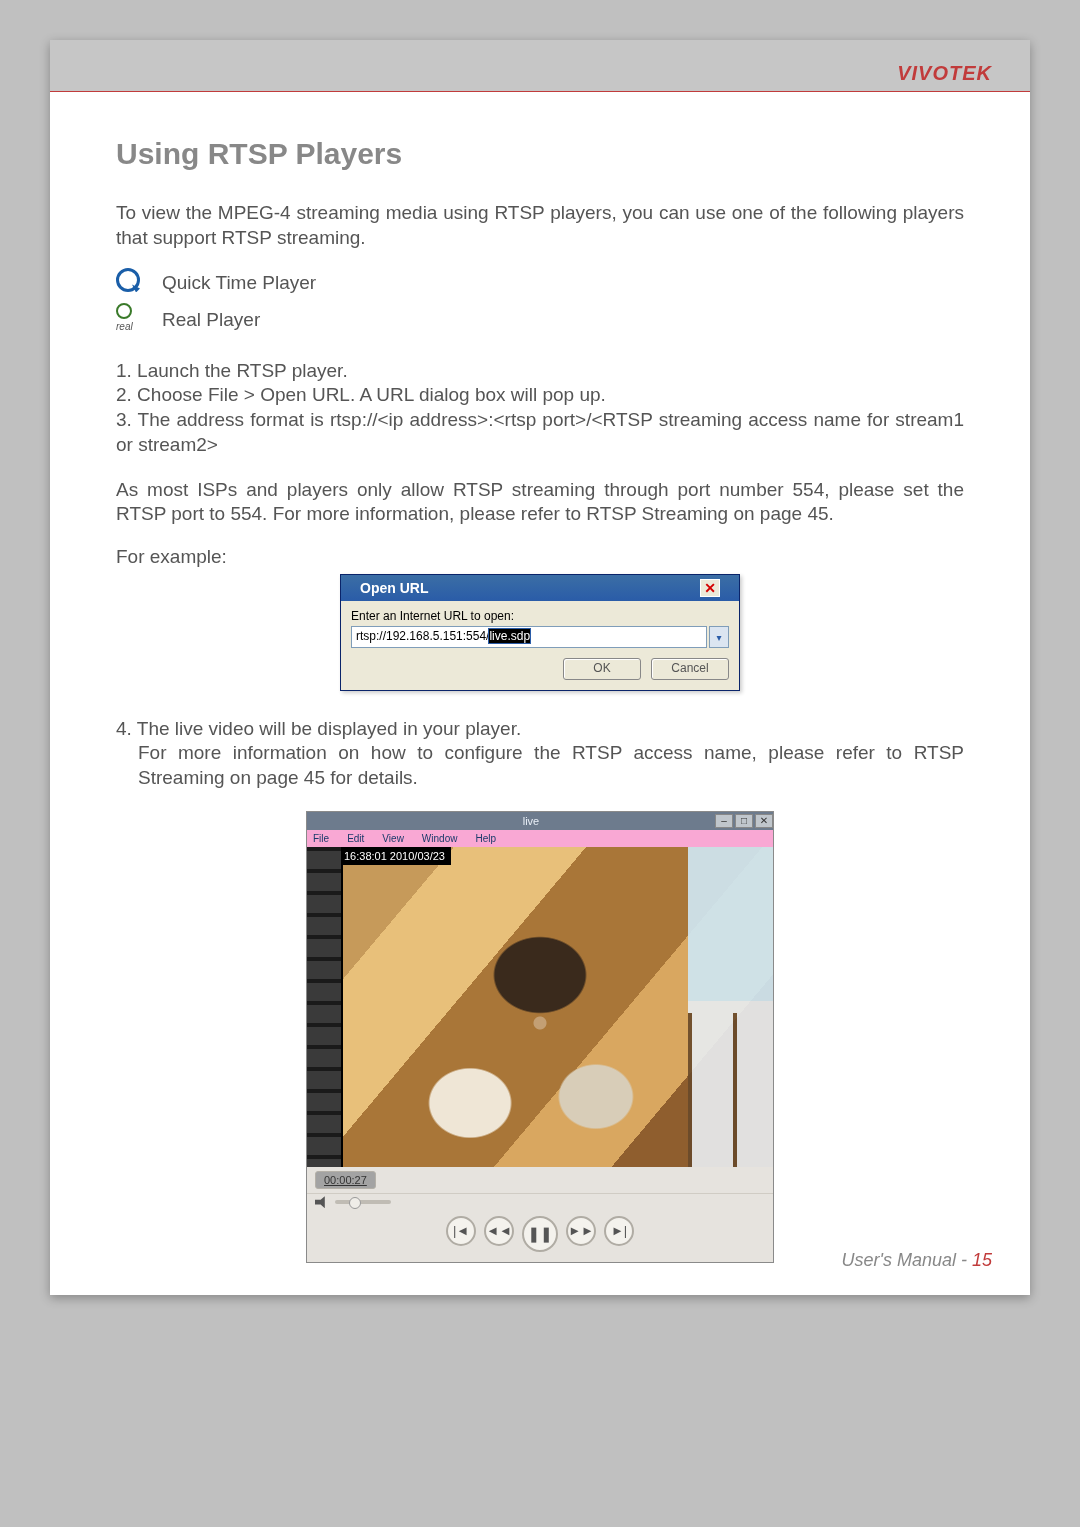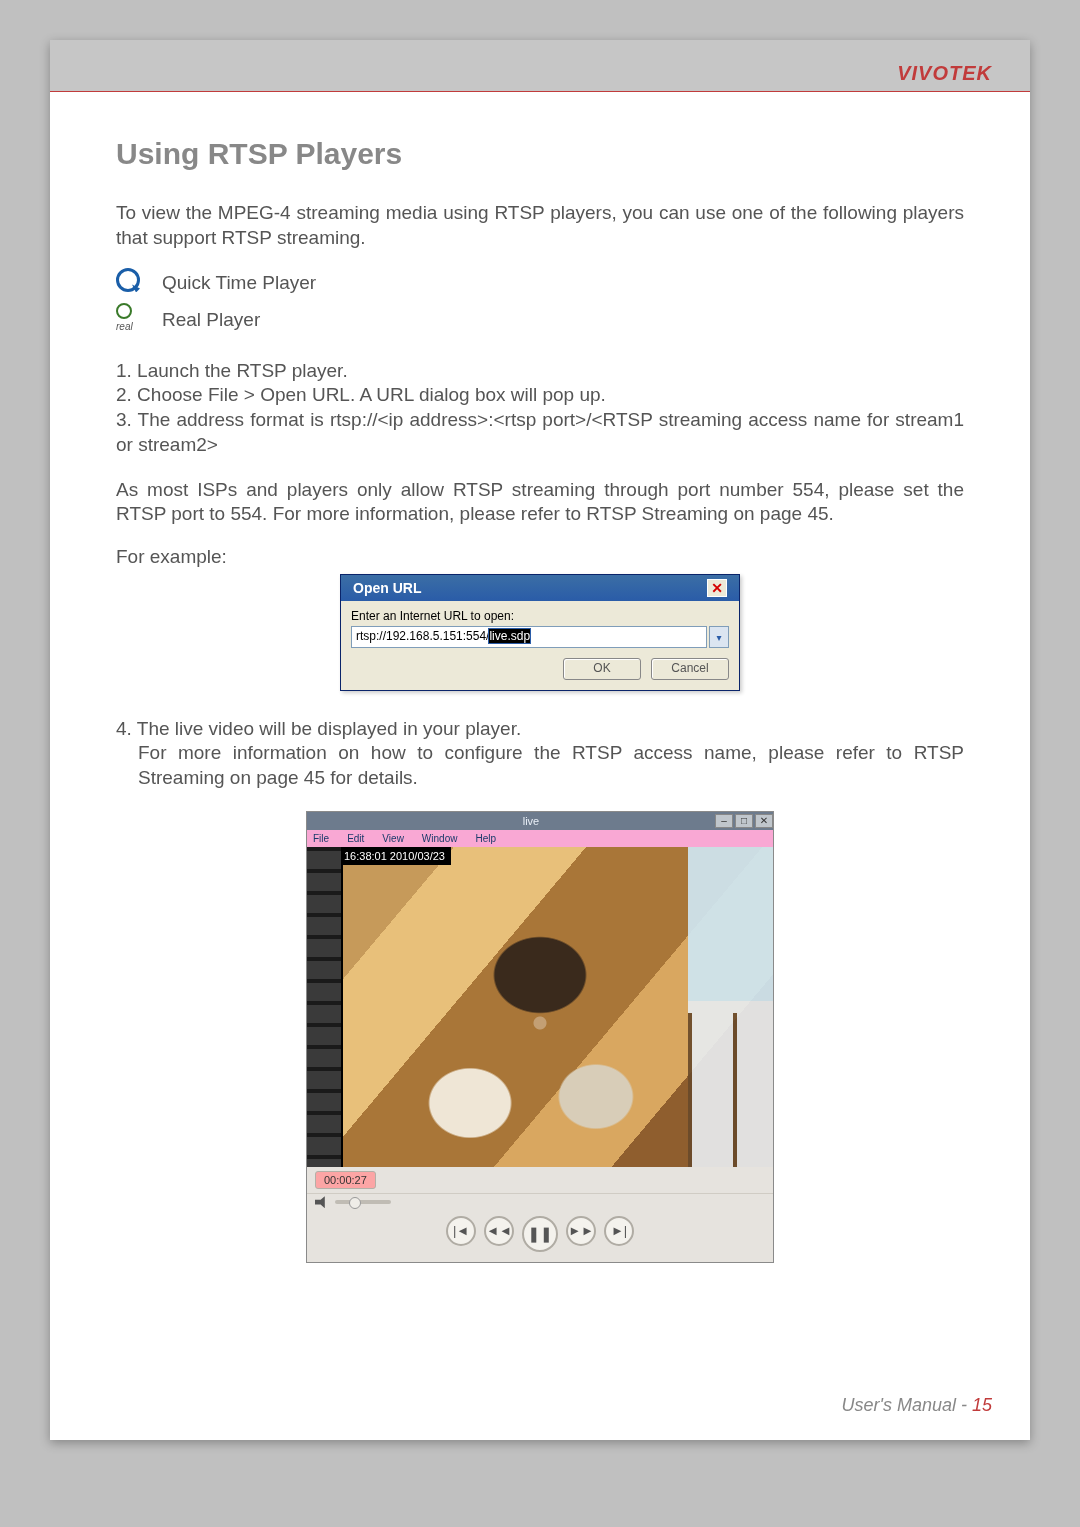--- a/index.html
+++ b/index.html
@@ -8,21 +8,21 @@
     background: #c0c0c0;
     width: 1080px;
     height: 1527px;
     position: relative;
   }
   .page {
     position: absolute;
     left: 50px;
     top: 40px;
     width: 980px;
-    height: 1400px;
+    height: 1255px;
     background: #fff;
     box-shadow: 0 3px 10px rgba(0,0,0,0.3);
   }
   .header-band {
     height: 52px;
     background: #c6c6c6;
     border-bottom: 1.5px solid #c13b3b;
     display: flex;
     justify-content: flex-end;
     align-items: flex-end;
@@ -83,21 +83,21 @@
   .dialog {
     width: 400px; border: 1px solid #0a246a;
     background: #ece9d8; font-size: 12px;
     font-family: Tahoma, Arial, sans-serif;
     box-shadow: 2px 2px 4px rgba(0,0,0,0.2);
     margin: 4px auto 26px auto;
   }
   .dialog-title {
     background: linear-gradient(#3b6ea5,#2a5ca8);
     color: #fff; font-weight: bold;
-    padding: 4px 12px; display: flex;
+    padding: 4px 19px; display: flex;
     justify-content: space-between; align-items: center;
     font-size: 14px;
   }
   .close-btn {
     width: 20px; height: 18px; background: #ece9d8;
     border: 1px solid #fff; display: flex;
     align-items: center; justify-content: center;
     color: #d40000; font-weight: bold; font-size: 14px;
   }
   .dialog-body { padding: 8px 10px 10px 10px; }
@@ -176,21 +176,22 @@
       repeating-linear-gradient(90deg,#6a4a2a 0 4px,#e8ecef 4px 45px);
     opacity: 0.92;
   }
   .pw-timebar {
     background: #e6e3de; padding: 4px 8px;
     display: flex; align-items: center; gap: 8px;
   }
   .pw-time {
     border: 1px solid #b4b0a8; border-radius: 3px;
     padding: 1px 8px; font-size: 11px; color: #333;
-    background: #fca5a5;
+    background: #a3a3a3;
+    text-decoration: underline;
   }
   .pw-volbar {
     display: flex; align-items: center; gap: 6px;
     padding: 2px 8px; background: #e6e3de;
     border-top: 1px solid #d0ccc4;
   }
   .pw-vol-ic { width: 14px; height: 12px; background: #555; clip-path: polygon(0 30%,40% 30%,70% 0,70% 100%,40% 70%,0 70%); }
   .pw-slider {
     width: 56px; height: 4px; background: #c0bcb4;
     position: relative; border-radius: 2px;

